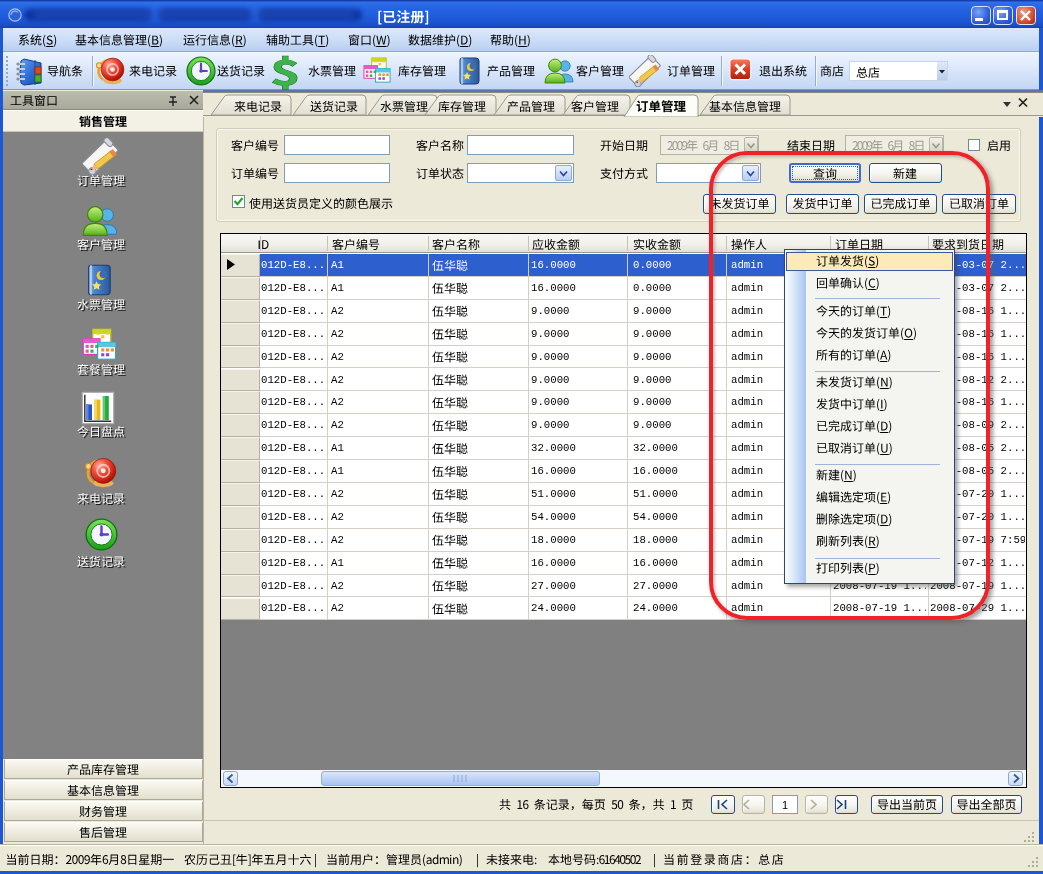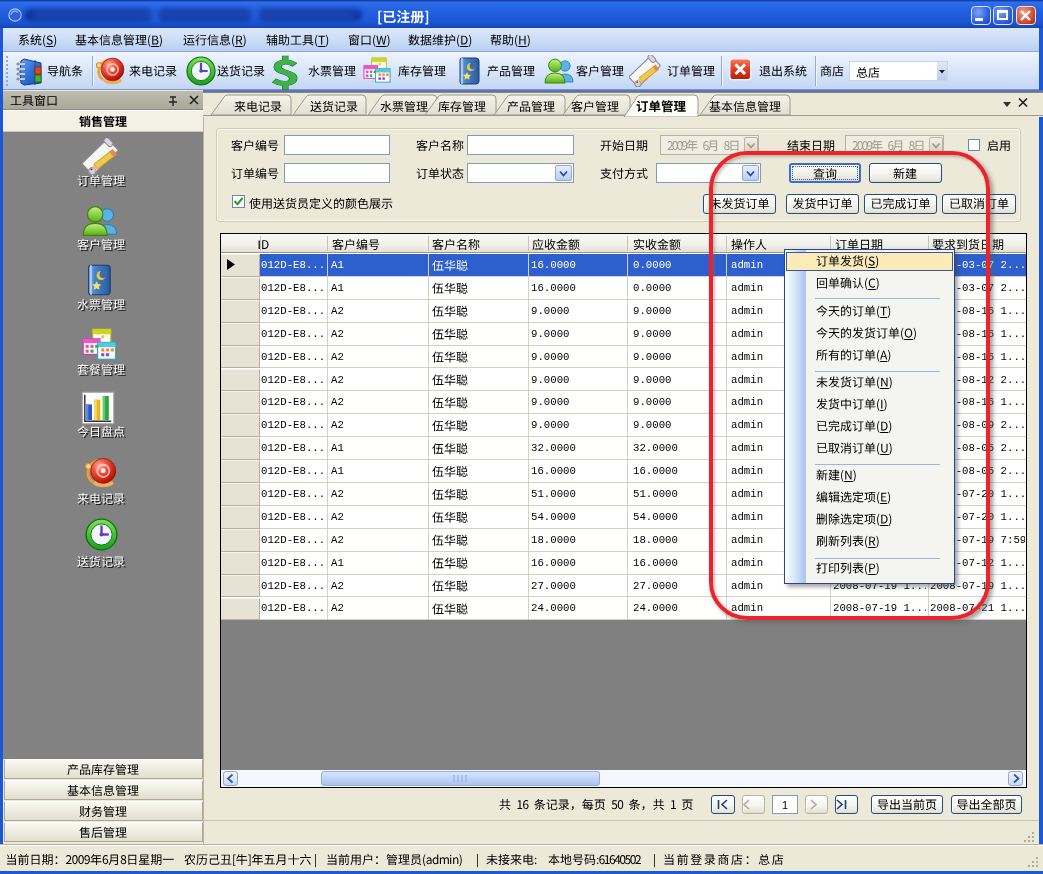--- a/index.html
+++ b/index.html
@@ -488,21 +488,21 @@
 <div class="mono a" style="left:633px;top:580px;">27.0000</div>
 <div class="mono a" style="left:731px;top:580px;">admin</div>
 <div class="mono a" style="left:833px;top:580px;width:93px;overflow:hidden">2008-07-19 1...</div>
 <div class="mono a" style="left:930px;top:580px;width:95px;overflow:hidden">2008-07-19 1...</div>
 <div class="mono a" style="left:261px;top:602px;">012D-E8...</div>
 <div class="mono a" style="left:331px;top:602px;">A2</div>
 <div class="mono a" style="left:531px;top:602px;">24.0000</div>
 <div class="mono a" style="left:633px;top:602px;">24.0000</div>
 <div class="mono a" style="left:731px;top:602px;">admin</div>
 <div class="mono a" style="left:833px;top:602px;width:93px;overflow:hidden">2008-07-19 1...</div>
-<div class="mono a" style="left:930px;top:602px;width:95px;overflow:hidden">2008-07-21 1...</div>
+<div class="mono a" style="left:930px;top:602px;width:95px;overflow:hidden">2008-07-29 1...</div>
 <div class="a" style="left:221px;top:770px;width:805px;height:17px;background:#f4f7fc"></div>
 <div class="a" style="left:223px;top:771px;width:15px;height:15px;border:1px solid #93a8cc;border-radius:3px;background:linear-gradient(180deg,#f2f6fe,#c8d8f4)"></div>
 <svg class="a" width="15" height="15" style="left:223px;top:771px">
     <path d="M9.5 3.5l-4.5 4 4.5 4" fill="none" stroke="#355a9c" stroke-width="1.8"></path>
   </svg>
 <div class="a" style="left:1008px;top:771px;width:15px;height:15px;border:1px solid #93a8cc;border-radius:3px;background:linear-gradient(180deg,#f2f6fe,#c8d8f4)"></div>
 <svg class="a" width="15" height="15" style="left:1008px;top:771px">
     <path d="M6 3.5l4.5 4-4.5 4" fill="none" stroke="#355a9c" stroke-width="1.8"></path>
   </svg>
 <div class="a" style="left:321px;top:771px;width:279px;height:15px;border:1px solid #90b0e4;border-radius:3px;background:linear-gradient(180deg,#d8e6fc,#c0d4f6 50%,#aac4f0)"></div>

